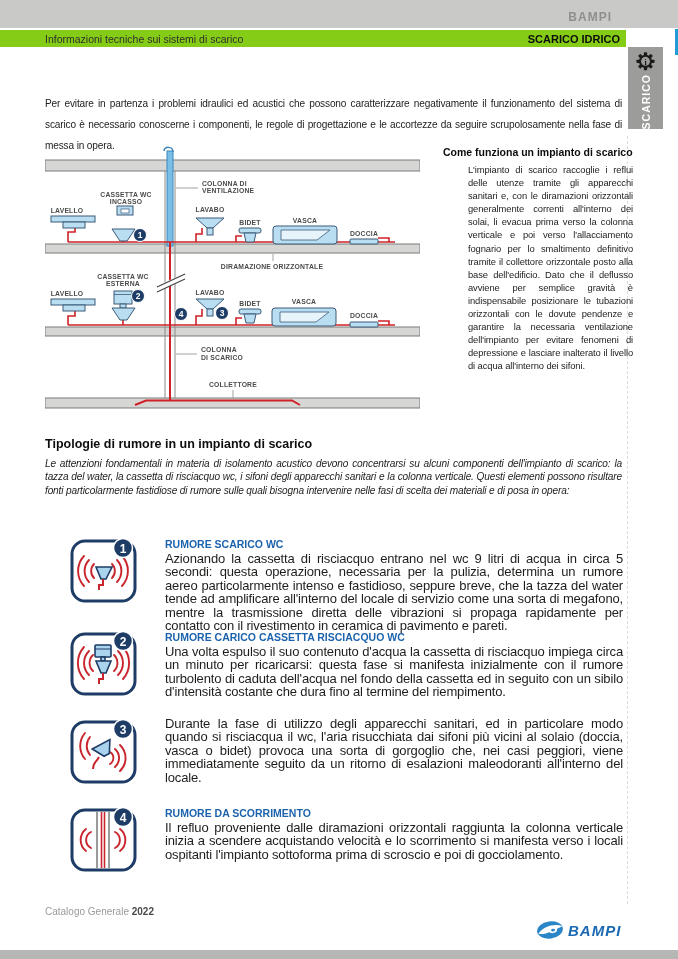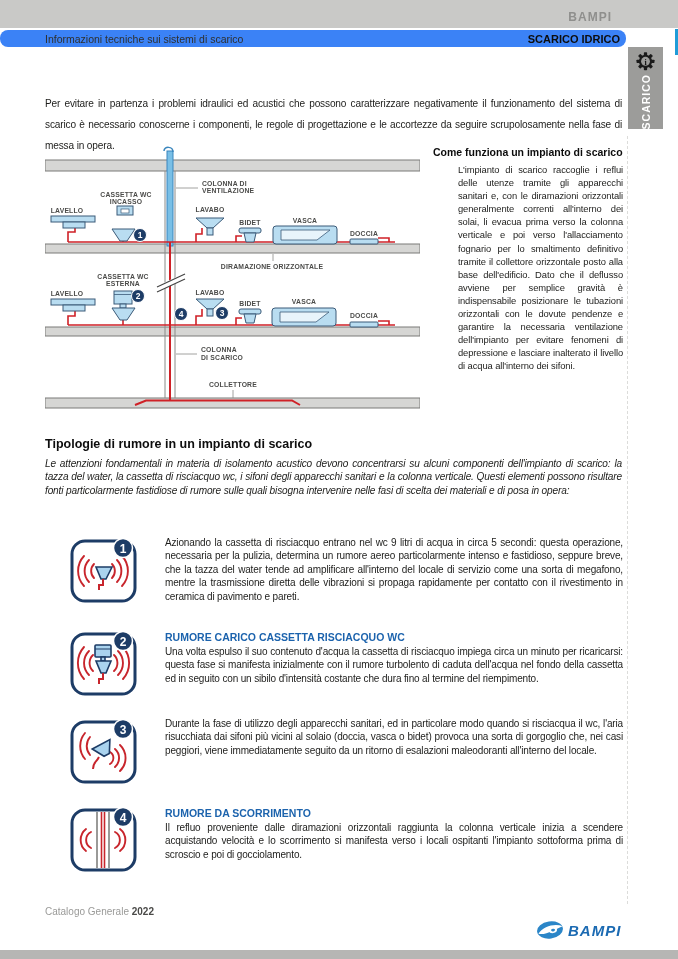--- a/index.html
+++ b/index.html
@@ -1,49 +1,49 @@
 <!DOCTYPE html>
 <html><head>
 <meta charset="utf-8">
 <style>
   html,body{margin:0;padding:0;background:#fff;}
   .page{position:relative;width:678px;height:959px;background:#fff;overflow:hidden;
         font-family:"Liberation Sans",sans-serif;}
   .top-band{position:absolute;top:0;left:0;width:678px;height:28px;background:#c9c9c7;}
   .top-brand{position:absolute;top:10px;right:66px;font-size:12px;color:#8f8f8d;
              letter-spacing:1px;font-weight:bold;}
-  .header-bar{position:absolute;top:30px;left:0;width:626px;height:17px;background:#3b82f6;
-              display:flex;align-items:center;border-radius:8px;}
+  .header-bar{position:absolute;top:30px;left:0;width:626px;height:17px;background:#84cc16;
+              display:flex;align-items:center;}
   .header-left{margin-left:45px;font-size:10.5px;color:#2f2f2d;flex:1;}
   .header-right{margin-right:6px;font-size:11px;font-weight:bold;color:#0d0d0d;}
   .page-num{position:absolute;top:29px;left:628px;width:35px;height:26px;background:#1f9cd8;
             color:#fff;font-weight:bold;font-size:11.5px;display:flex;align-items:center;justify-content:center;margin-left:47px;}
   .side-tab{position:absolute;top:47px;left:628px;width:35px;height:82px;background:#9c9c9a;
             display:flex;flex-direction:column;align-items:center;padding-top:5px;box-sizing:border-box;}
   .vtext{writing-mode:vertical-rl;transform:rotate(180deg);color:#fff;font-weight:bold;
          font-size:10.5px;letter-spacing:1px;margin-top:3px;}
   .dash-line{position:absolute;left:627px;top:136px;height:768px;border-left:1px dashed #dcdcda;}
   .bottom-band{position:absolute;left:0;bottom:0;width:678px;height:9px;background:#b6b6b4;}
   .page-title{position:absolute;left:45px;top:71px;width:577px;font-size:13px;font-weight:bold;
               color:#8e8e8e;letter-spacing:.4px;}
   .intro{position:absolute;left:45px;top:93px;width:577px;font-size:10.1px;line-height:21px;
          color:#1d1d1b;text-align:justify;letter-spacing:-.15px;}
   .diagram{position:absolute;left:45px;top:146px;}
-  .right-col{position:absolute;left:433px;top:146px;width:190px;}
+  .right-col{position:absolute;left:443px;top:146px;width:190px;}
   .rc-title{font-size:10.5px;font-weight:bold;color:#0d0d0d;margin:0 0 5px 0;}
   .rc-body{font-size:9.4px;line-height:13.1px;color:#1d1d1b;text-align:justify;letter-spacing:-.1px;margin-left:25px;}
   .sec-title{position:absolute;left:45px;top:437px;font-size:12.5px;font-weight:bold;color:#0d0d0d;}
   .sec-body{position:absolute;left:45px;top:457px;width:577px;font-size:10.1px;line-height:13.4px;
             color:#1d1d1b;text-align:justify;letter-spacing:-.15px;font-style:italic;}
   .noise-item{position:absolute;left:45px;width:578px;display:flex;}
   .ni1{top:536px}.ni2{top:629px}.ni3{top:717px}.ni4{top:805px}
   .ni-icon{margin-left:23px;width:70px;flex:0 0 70px;}
   .ni-text{margin-left:27px;width:458px;}
   .ni-title{font-size:10.5px;font-weight:bold;color:#1c63ad;margin:2px 0 2px 0;}
-  .ni-body{font-size:10px;line-height:13.4px;color:#1d1d1b;text-align:justify;letter-spacing:-.15px;}
+  .ni-body{font-size:13px;line-height:13.4px;color:#1d1d1b;text-align:justify;letter-spacing:-.15px;}
   .footer-left{position:absolute;left:45px;top:906px;font-size:10px;color:#9a9a98;}
   .footer-left b{color:#4a4a48;}
   .logo{position:absolute;left:536px;top:917px;}
   
   .dlbl{font-size:6.8px;font-weight:bold;fill:#4b4b49;letter-spacing:.2px;font-family:"Liberation Sans",sans-serif;}
   .dldr{stroke:#8a8a88;stroke-width:.8;}
   .bnum{font-size:8.5px;font-weight:bold;fill:#fff;font-family:"Liberation Sans",sans-serif;}
   .inum{font-size:12px;font-weight:bold;fill:#fff;font-family:"Liberation Sans",sans-serif;}
   .fix{fill:#b9ddf1;stroke:#3b5a78;stroke-width:1;}
   .pipe{stroke:#cf2127;stroke-width:1.6;fill:none;}
@@ -228,20 +228,21 @@
         <path class="wave" d="M54,20 A22,22 0 0 1 54,50"></path>
           <path class="wave" d="M49,24 A16,16 0 0 1 49,46"></path>
           <path class="wave" d="M44,28 A10,10 0 0 1 44,42"></path>
         <path class="ifix" d="M28,31 L44,31 L38,43 L33,43 Z"></path>
         <path d="M35,43 L35,49 L31,49 L31,54" fill="none" stroke="#c8252c" stroke-width="2"></path>
         <circle cx="55" cy="12" r="9.5" fill="#1d3c66" stroke="#fff" stroke-width="1.5"></circle>
         <text class="inum" x="55" y="16.5" text-anchor="middle">1</text>
       </svg>
     </div>
     <div class="ni-text">
+      <div class="ni-title">RUMORE SCARICO WC</div>
       <div class="ni-body">Azionando la cassetta di risciacquo entrano nel wc 9 litri di acqua in circa 5 secondi: questa operazione, necessaria per la pulizia, determina un rumore aereo particolarmente intenso e fastidioso, seppure breve, che la tazza del water tende ad amplificare all'interno del locale di servizio come una sorta di megafono, mentre la trasmissione diretta delle vibrazioni si propaga rapidamente per contatto con il rivestimento in ceramica di pavimento e pareti.</div>
     </div>
   </div>
 
   <div class="noise-item ni2">
     <div class="ni-icon">
       <svg width="70" height="70" viewBox="0 0 70 70">
         <rect class="ibox" x="4" y="5" width="63" height="60" rx="13"></rect>
         <path class="wave" d="M16,18 A24,24 0 0 0 16,50"></path>
           <path class="wave" d="M21,22 A17,17 0 0 0 21,46"></path>

